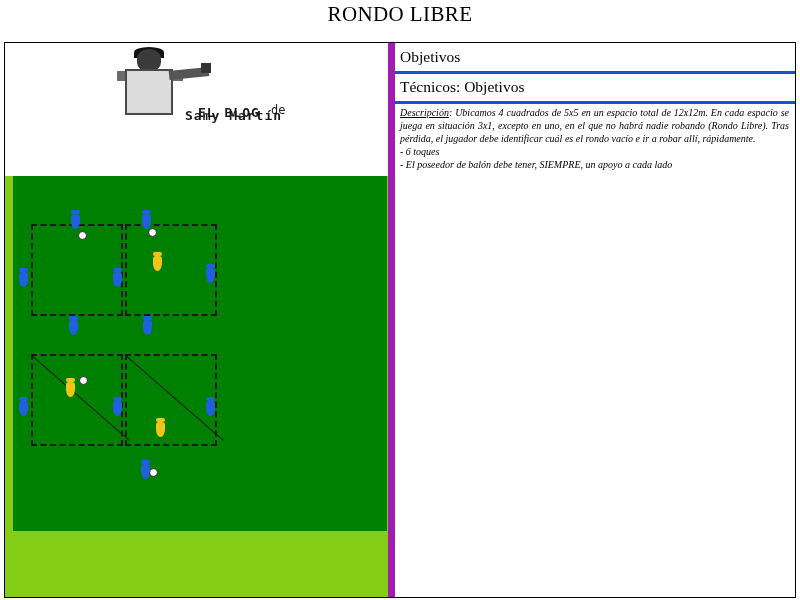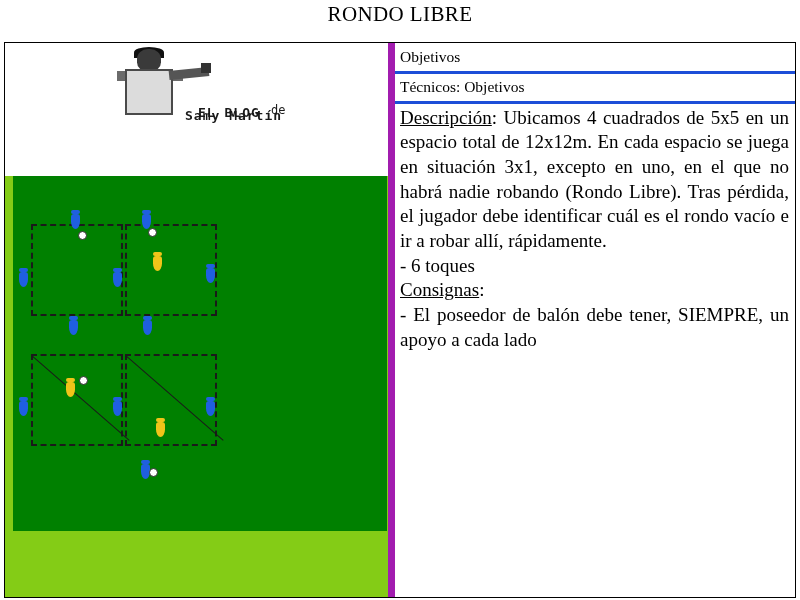--- a/index.html
+++ b/index.html
@@ -207,24 +207,25 @@
     font-size: 15.5px;
     line-height: 1.28;
     box-sizing: border-box;
   }
   .obj-row.first { padding-top: 4px; }
   .obj-row.tall  { min-height: 54px; }
 
   #desc-block {
     flex: 1 1 auto;
     padding: 2px 6px 2px 5px;
-    font-size: 19px;
+    font-size: 10px;
     line-height: 1.30;
     text-align: justify;
     box-sizing: border-box;
+    font-style: italic;
   }
   #desc-block p {
     margin: 0 0 0 0;
   }
   .u { text-decoration: underline; }
 </style>
 </head>
 <body>
 
 <div id="page">
@@ -294,22 +295,19 @@
       </div>
 
 
 
 
       <div id="desc-block">
         <p>
           <span class="u">Descripción</span><span>: Ubicamos 4 cuadrados de 5x5 en un espacio total de 12x12m. En cada espacio se juega en situación 3x1, excepto en uno, en el que no habrá nadie robando (Rondo Libre). Tras pérdida, el jugador debe identificar cuál es el rondo vacío e ir a robar allí, rápidamente.</span>
         </p>
         <p>- 6 toques</p>
-        <p>
-          <span class="u">Consignas</span><span>:</span>
-        </p>
         <p>- El poseedor de balón debe tener, SIEMPRE, un apoyo a cada lado</p>
       </div>
 
     </div>
 
   </div>
 </div>
 
 </body></html>

